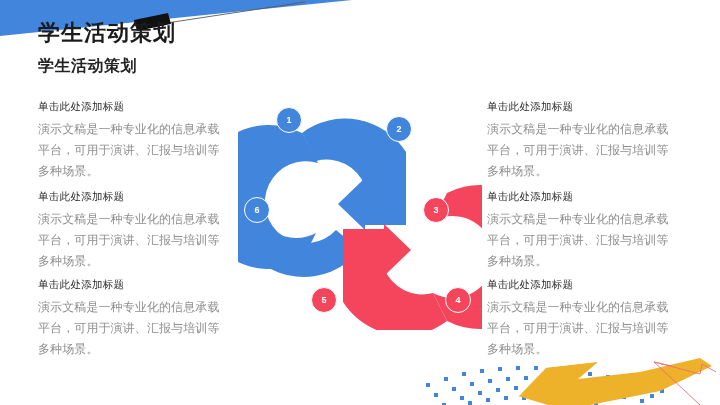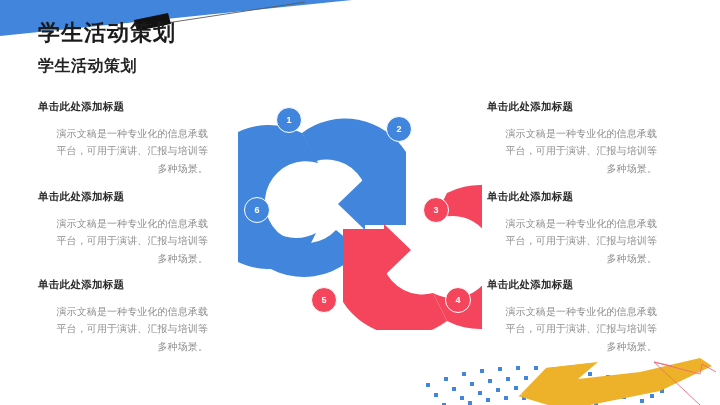--- a/index.html
+++ b/index.html
@@ -51,33 +51,32 @@
     margin: 12px 0 0 0;
   }
 
   
   .block {
     position: absolute;
     width: 182px;
   }
   .block .b-title {
     font-size: 10.5px;
-    font-weight: bold;
+    font-weight: normal;
     color: #2b2b2b;
     letter-spacing: 0.3px;
     margin: 0 0 6px 0;
     line-height: 1.2;
   }
   .block .b-body {
-    font-size: 10px;
+    font-size: 12px;
     color: #8d8d8d;
     line-height: 1.75;
-    margin: 12px;
+    margin: 0;
     letter-spacing: 0.1px;
-    text-align: right;
   }
 
   .col-left  { left: 38px; }
   .col-right { left: 487px; }
   .row-1 { top: 100px; }
   .row-2 { top: 190px; }
   .row-3 { top: 278px; }
 
   
   .cycle {

